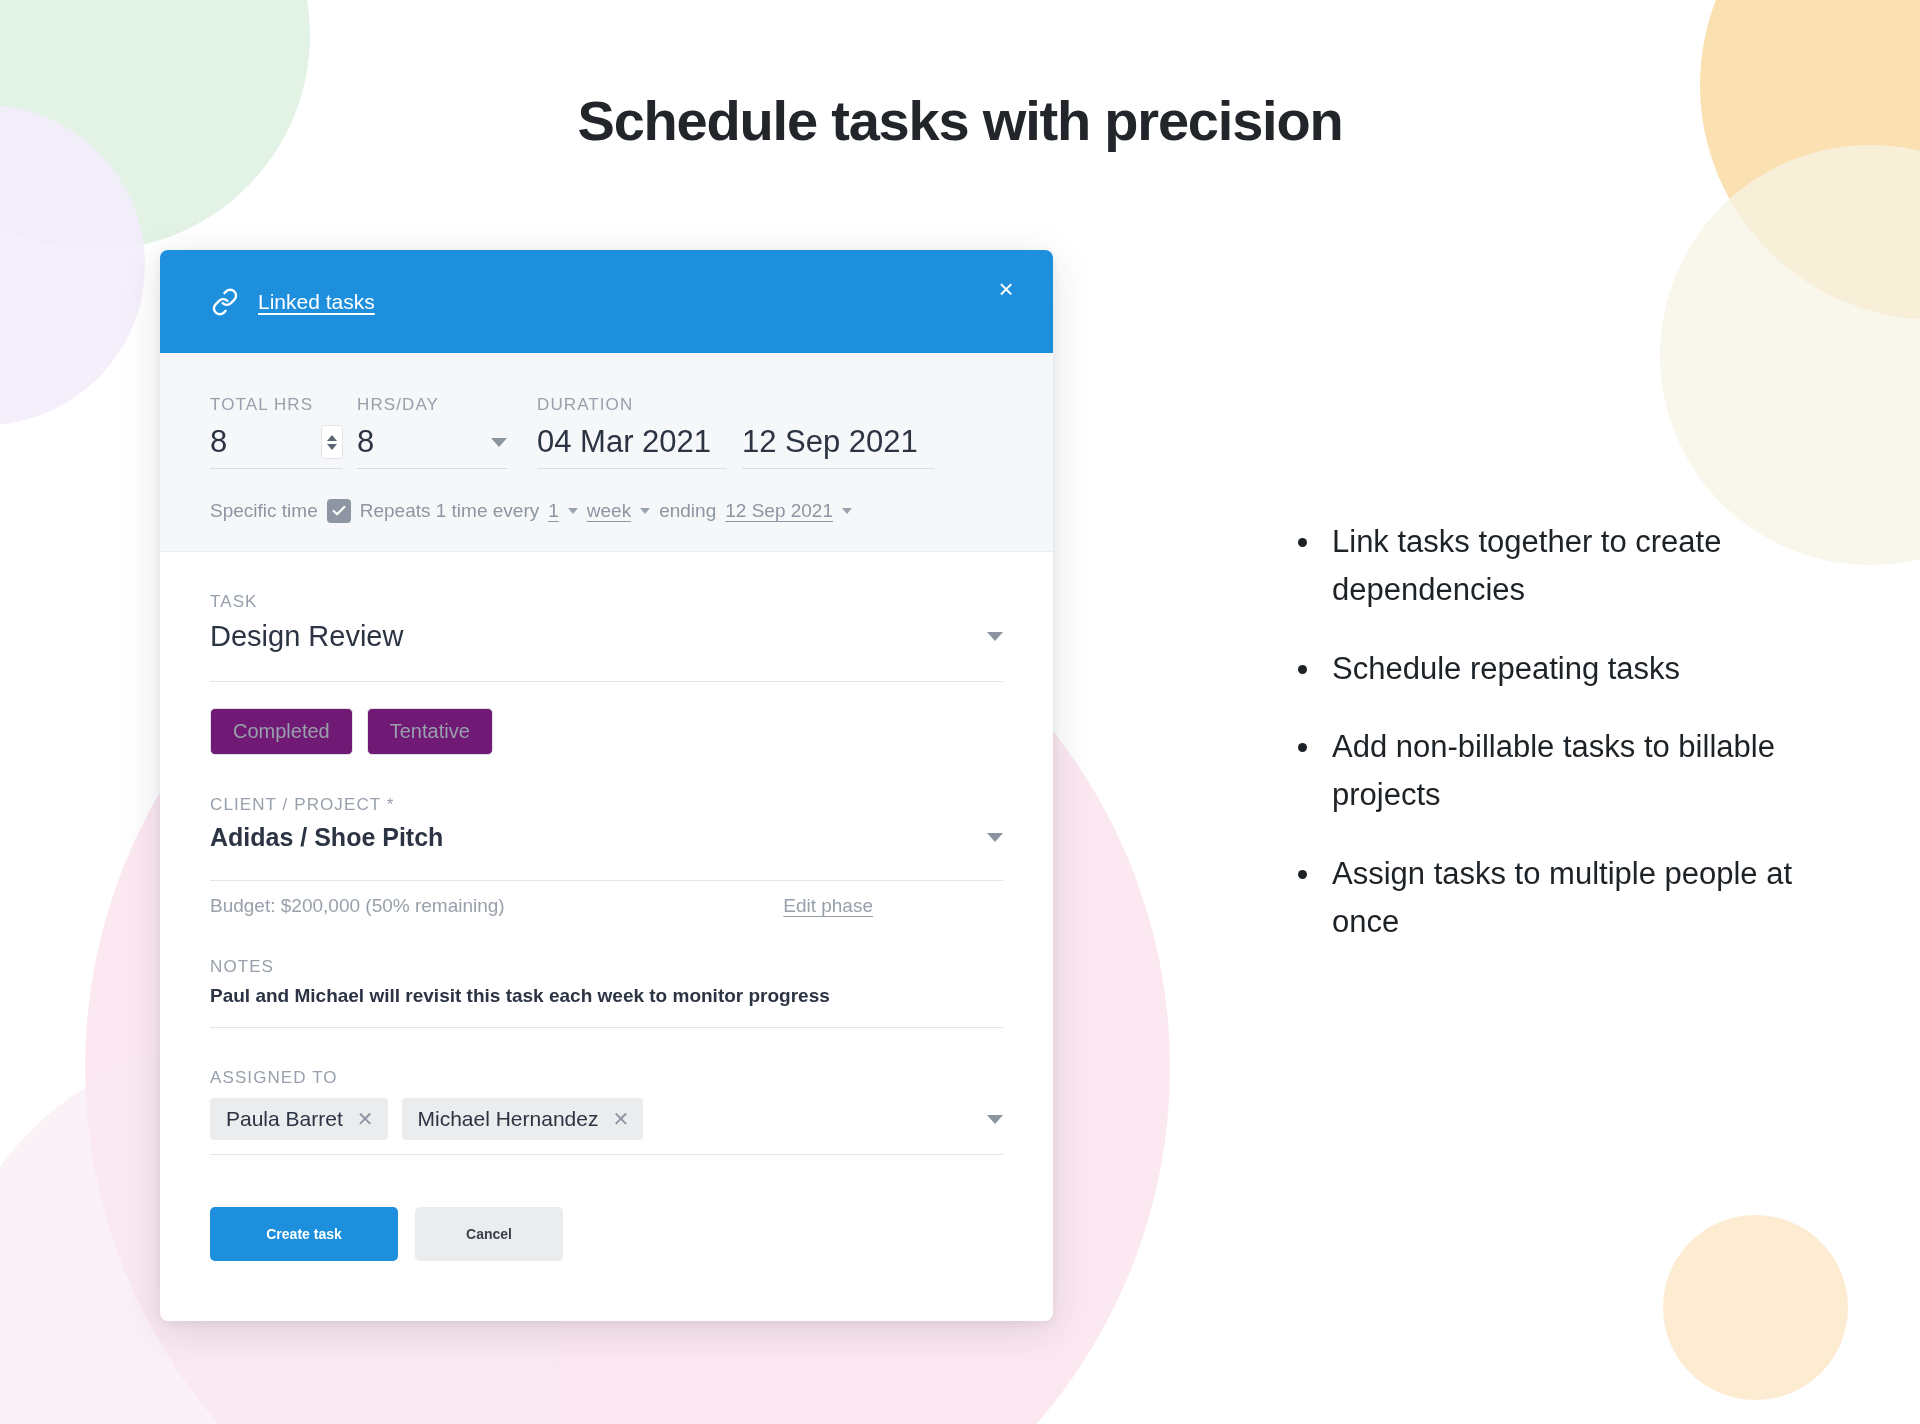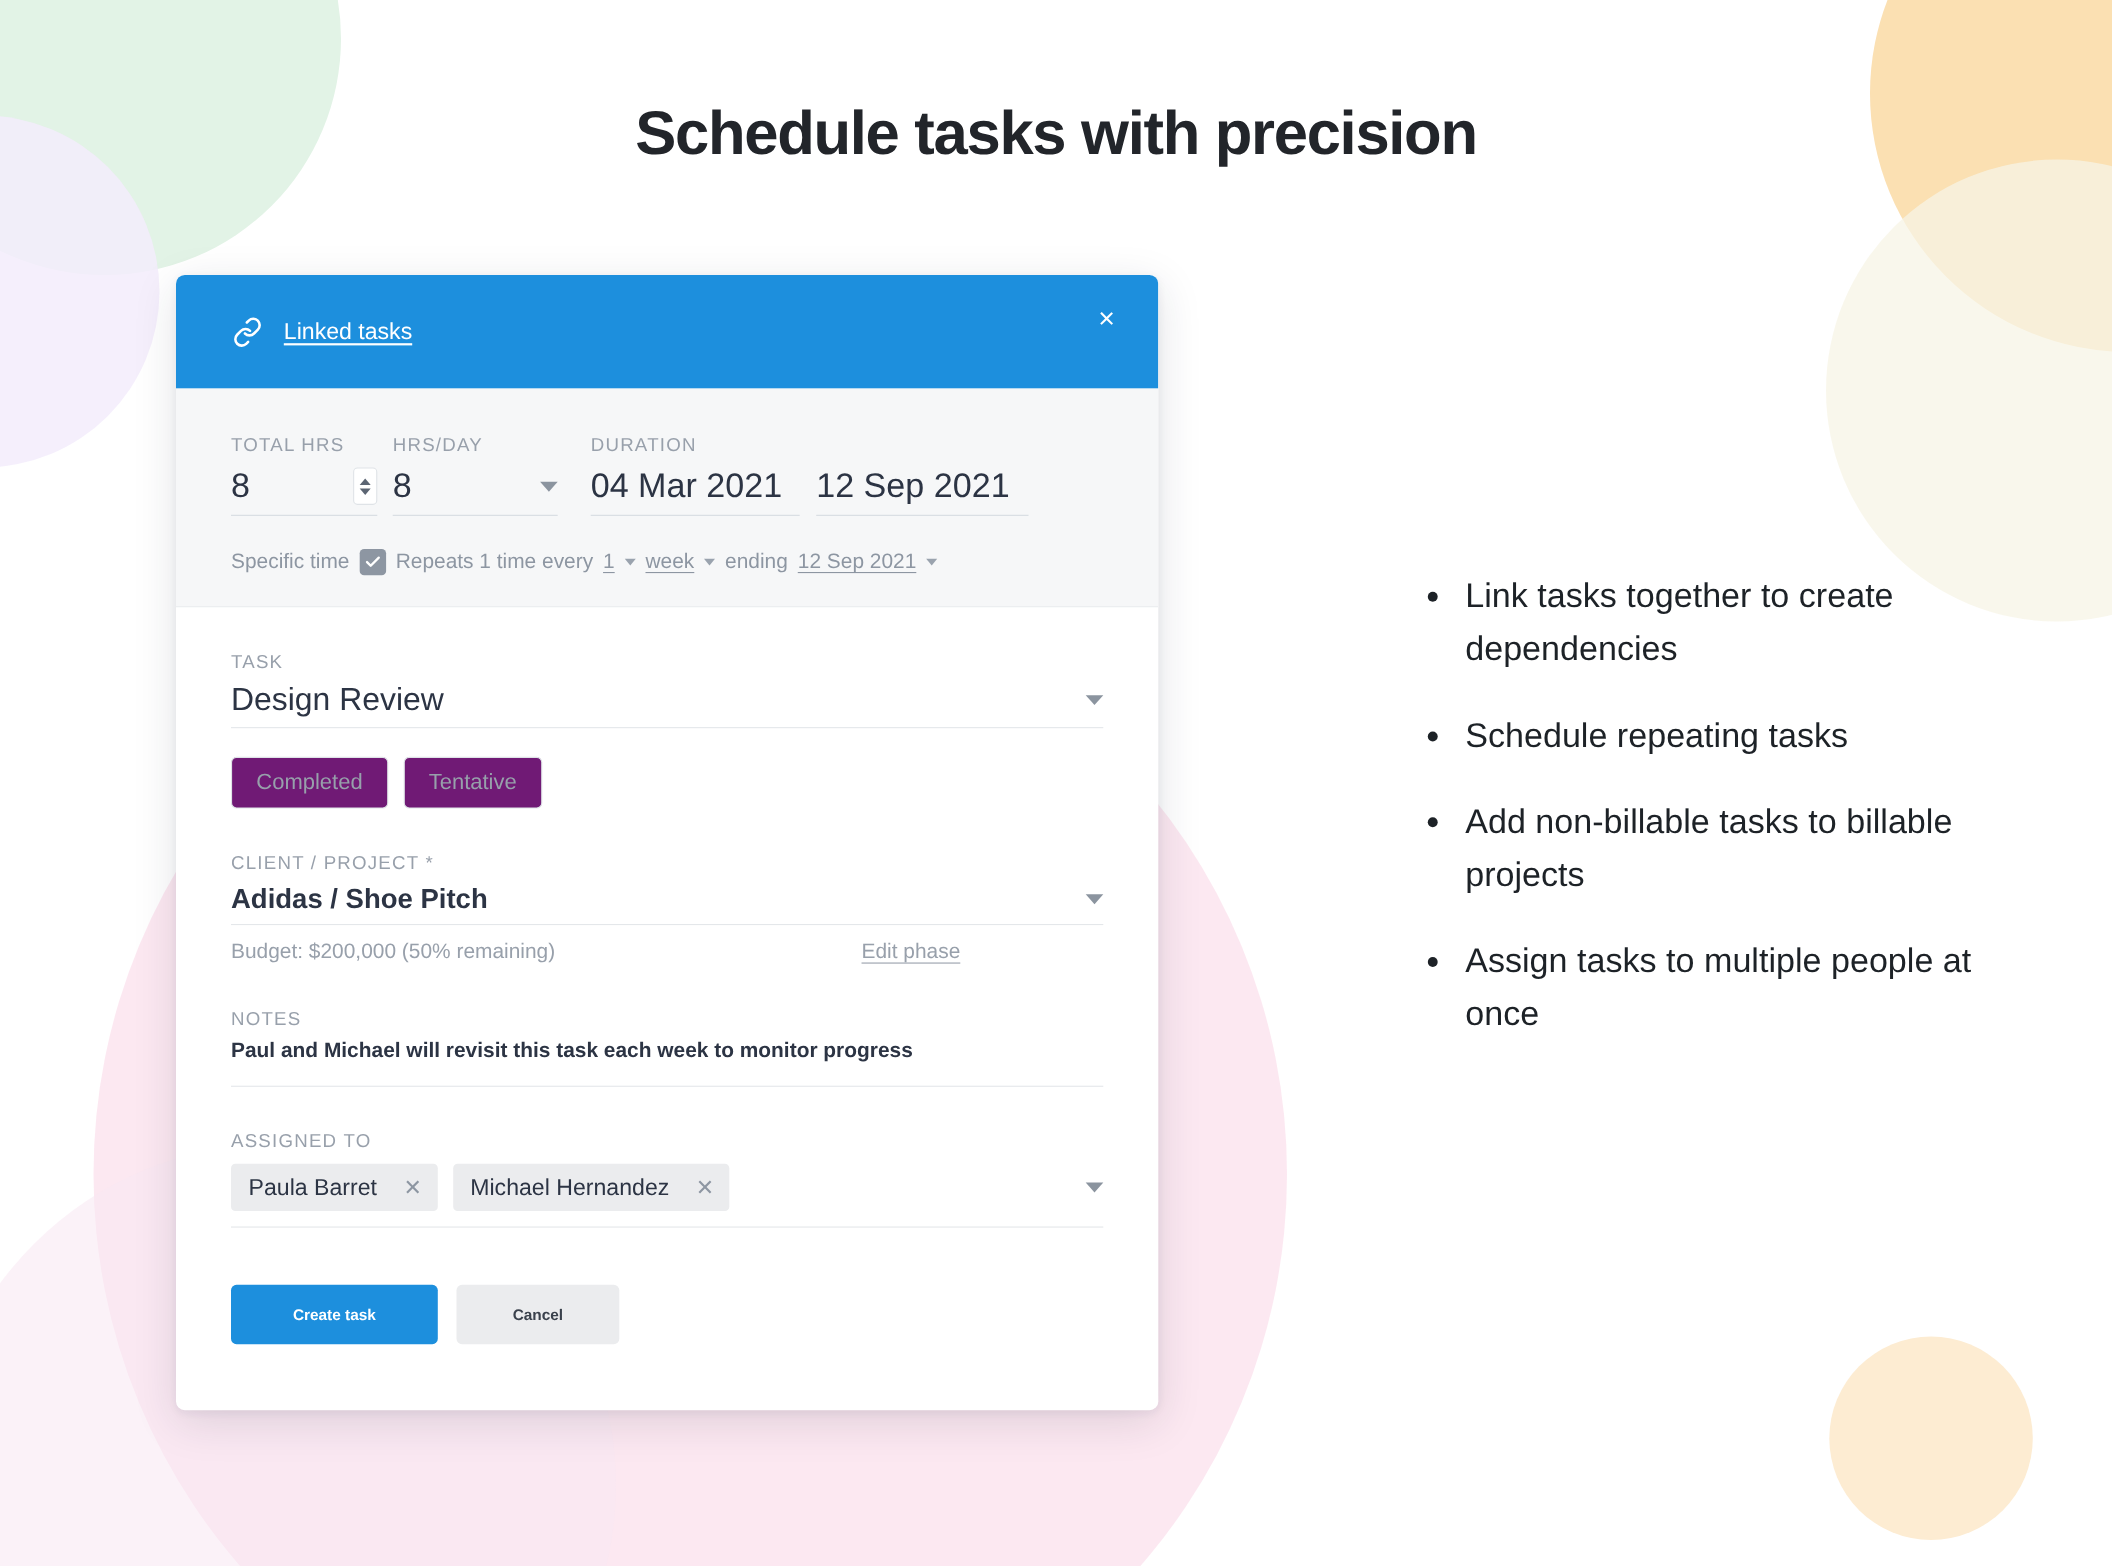--- a/index.html
+++ b/index.html
@@ -210,21 +210,21 @@
   .sec-label {
     font-size: 17px;
     letter-spacing: 1.1px;
     color: #98a0ab;
     text-transform: uppercase;
     margin-bottom: 8px;
   }
   .sel-row {
     display: flex; align-items: center; justify-content: space-between;
     border-bottom: 1px solid #e4e7ea;
-    padding-bottom: 8px;
+    padding-bottom: 28px;
   }
   .sel-value {
     font-size: 29px;
     color: #2c3444;
     font-weight: 400;
   }
   .sel-value.small { font-size: 25px; font-weight: 700; }
 
   .pill-row { display: flex; gap: 14px; margin-top: 26px; }
   .pill {
@@ -266,21 +266,21 @@
     border-bottom: 1px solid #e4e7ea;
     padding-bottom: 14px;
     margin-top: 10px;
   }
   .chip {
     background: #ebecee;
     border-radius: 4px;
     padding: 9px 14px 9px 16px;
     font-size: 21px;
     color: #2c3444;
-    display: flex; align-items: center; gap: 24px;
+    display: flex; align-items: center; gap: 14px;
     margin-right: 14px;
     cursor: pointer;
   }
   .chip-x { color: #8d96a2; font-size: 20px; cursor: pointer; }
   .chips-spacer { flex: 1; }
 
   
   .btn-row { display: flex; gap: 17px; padding: 52px 0 60px 0; }
   .btn {
     border: none;

